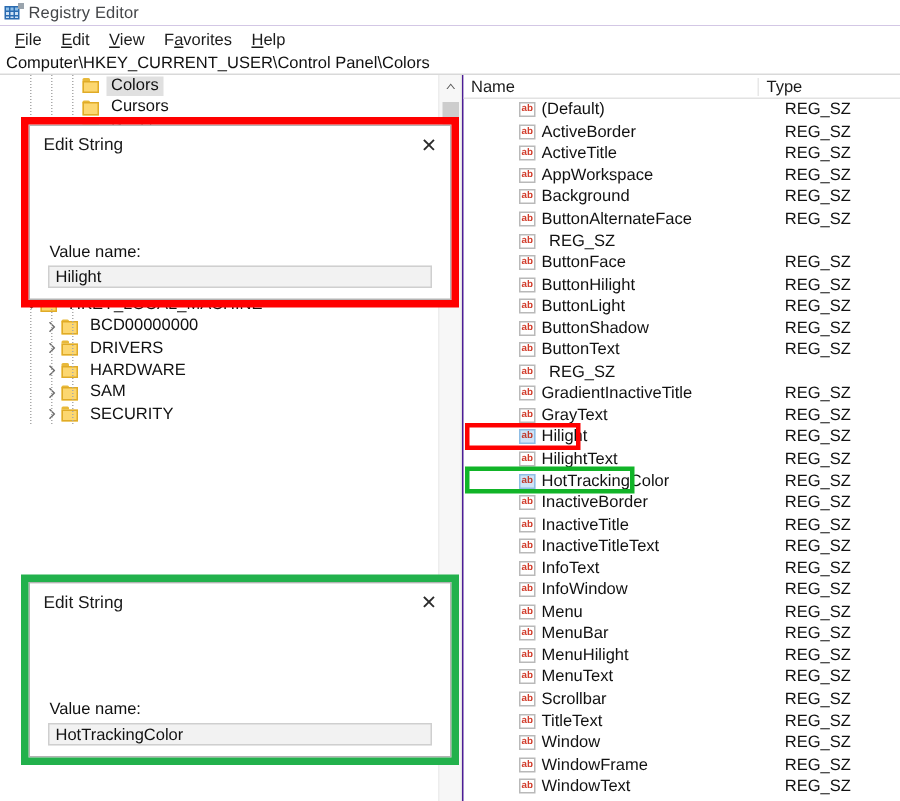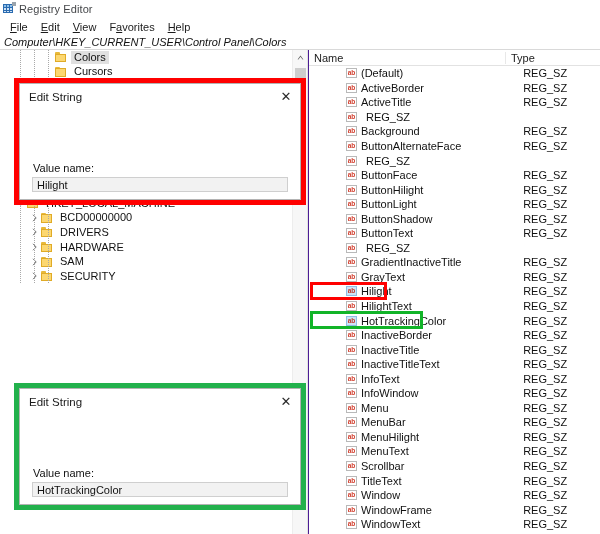--- a/index.html
+++ b/index.html
@@ -70,21 +70,21 @@
   .menu-item u { text-decoration: underline; }
 
   
   .addressbar {
     position: absolute; left: 0; top: 34px; width: 600px; height: 16px;
     background: #ffffff;
     border-bottom: 1px solid #d9d9d9;
     display: flex; align-items: center;
     padding-left: 4px;
     font-size: 11px; color: #111;
-    white-space: nowrap; overflow: hidden; font-style: italic;
+    white-space: nowrap; overflow: hidden;
   }
 
   
   .tree-panel {
     position: absolute; left: 0; top: 50px;
     width: 308px; height: 484px;
     background: #ffffff;
     overflow: hidden;
     border-right: 1px solid #e2e2e2;
   }
@@ -489,20 +489,21 @@
           <span class="row-name">ActiveBorder</span>
           <span class="row-type">REG_SZ</span>
         </div>
         <div class="list-row">
           <span class="ab-icon">ab</span>
           <span class="row-name">ActiveTitle</span>
           <span class="row-type">REG_SZ</span>
         </div>
         <div class="list-row">
           <span class="ab-icon">ab</span>
+          <span class="row-name">AppWorkspace</span>
           <span class="row-type">REG_SZ</span>
         </div>
         <div class="list-row">
           <span class="ab-icon">ab</span>
           <span class="row-name">Background</span>
           <span class="row-type">REG_SZ</span>
         </div>
         <div class="list-row">
           <span class="ab-icon">ab</span>
           <span class="row-name">ButtonAlternateFace</span>

